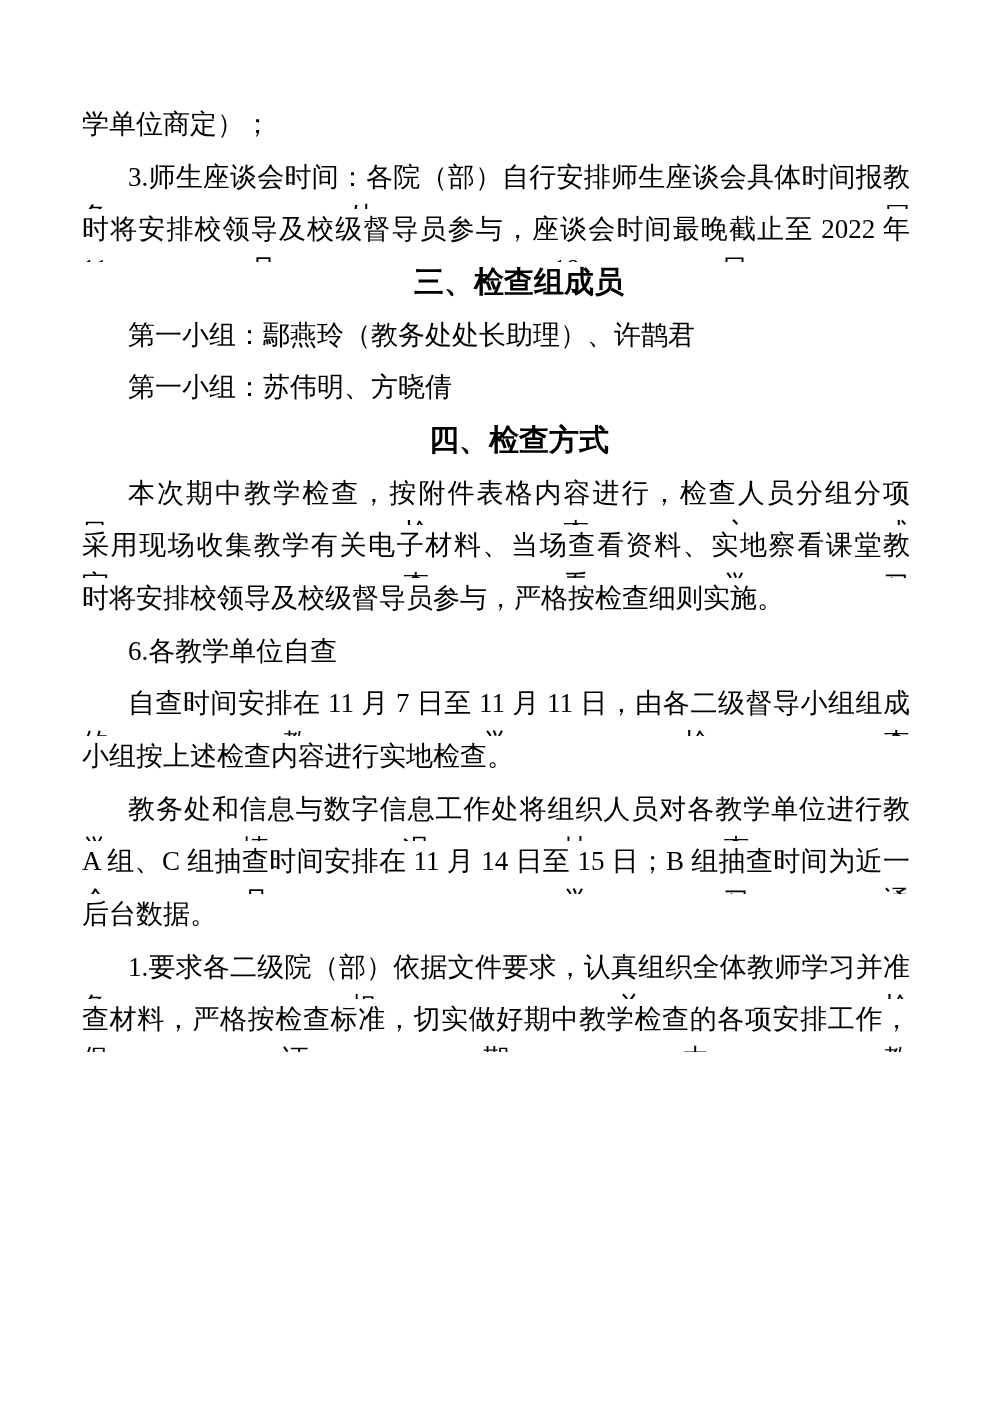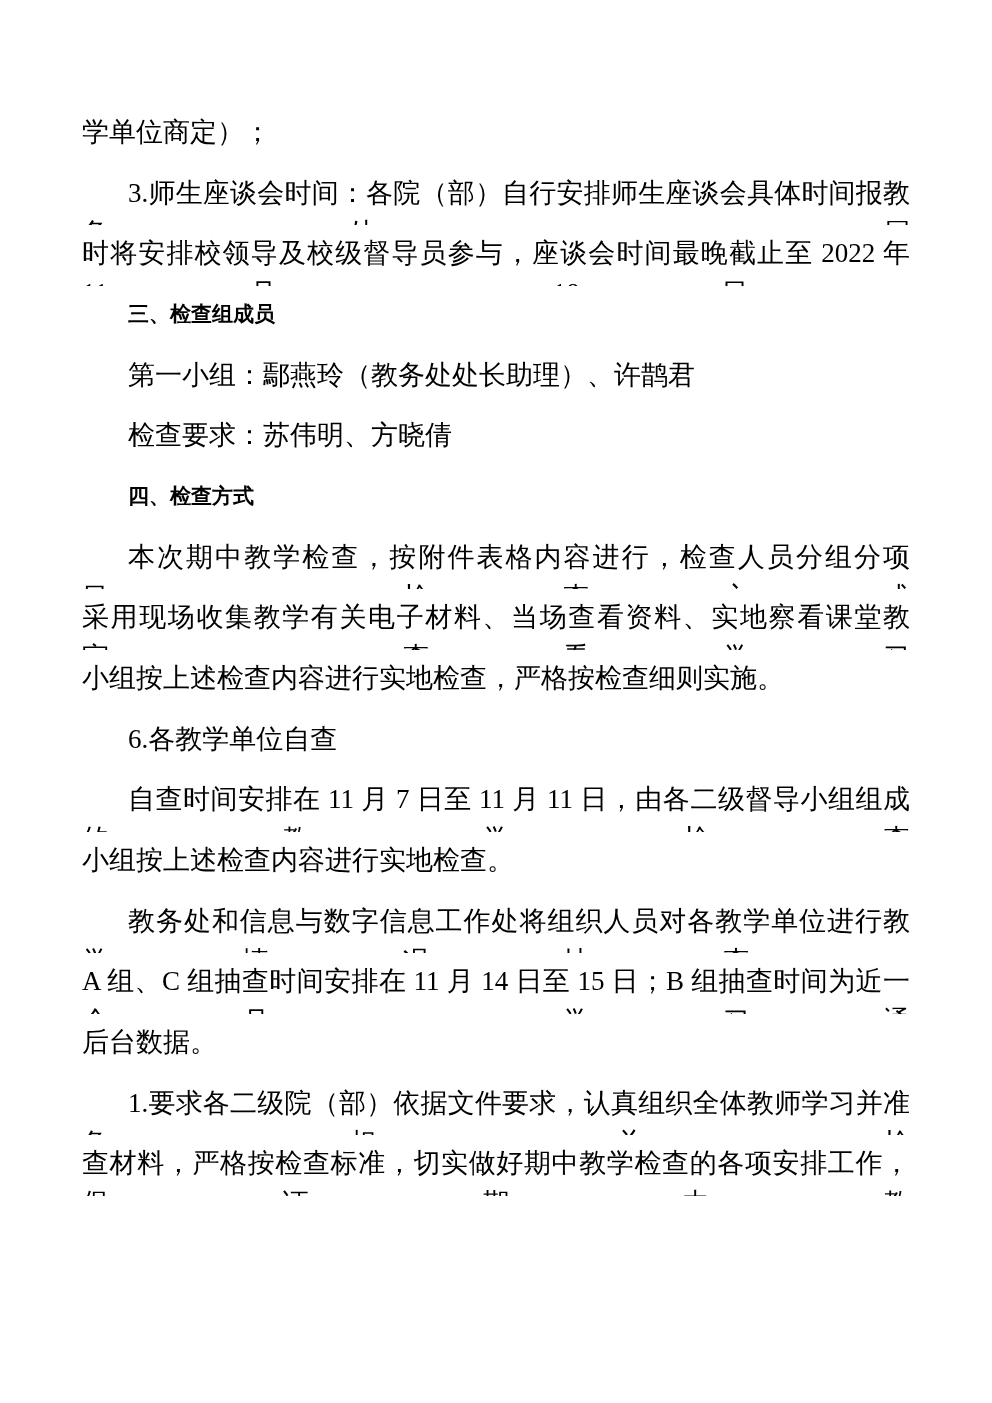--- a/index.html
+++ b/index.html
@@ -22,34 +22,34 @@
     top: 104px;
     width: 828px;
   }
   .line {
     height: 52.66px;
     font-size: 27px;
     line-height: 40px;
     white-space: normal;
     overflow: hidden;
     text-align: left;
-    margin-top: 8px;
   }
   .line.justify {
     text-align: justify;
     text-align-last: justify;
   }
   .line.indent {
     text-indent: 46px;
   }
   .line.heading {
     font-family: "Liberation Sans", "DejaVu Sans", sans-serif;
     font-weight: bold;
     text-indent: 46px;
-    font-size: 21px;
+    font-size: 30px;
+    text-align: center;
   }
   .line.pair {
     text-indent: 46px;
   }
   .pair .gap {
     display: inline-block;
     width: 62px;
   }
 </style>
 </head>
@@ -60,27 +60,27 @@
 
     <div class="line">学单位商定）；</div>
 
     <div class="line justify indent">3.师生座谈会时间：各院（部）自行安排师生座谈会具体时间报教务处，届</div>
     <div class="line justify">时将安排校领导及校级督导员参与，座谈会时间最晚截止至 2022 年 11 月 18 日。</div>
 
     <div class="line heading">三、检查组成员</div>
 
 
     <div class="line indent">第一小组：鄢燕玲（教务处处长助理）、许鹊君</div>
-    <div class="line indent">检查要求：苏伟明、方晓倩</div>
+    <div class="line indent">第一小组：苏伟明、方晓倩</div>
 
     <div class="line heading">四、检查方式</div>
 
     <div class="line justify indent">本次期中教学检查，按附件表格内容进行，检查人员分组分项目。检查方式</div>
     <div class="line justify">采用现场收集教学有关电子材料、当场查看资料、实地察看课堂教室、查看学习</div>
-    <div class="line">小组按上述检查内容进行实地检查，严格按检查细则实施。</div>
+    <div class="line">时将安排校领导及校级督导员参与，严格按检查细则实施。</div>
 
     <div class="line indent">6.各教学单位自查</div>
     <div class="line justify indent">自查时间安排在 11 月 7 日至 11 月 11 日，由各二级督导小组组成的教学检查</div>
     <div class="line">小组按上述检查内容进行实地检查。</div>
 
     <div class="line justify indent">教务处和信息与数字信息工作处将组织人员对各教学单位进行教学情况抽查。</div>
     <div class="line justify">A 组、C 组抽查时间安排在 11 月 14 日至 15 日；B 组抽查时间为近一个月，学习通</div>
     <div class="line">后台数据。</div>
 
 

